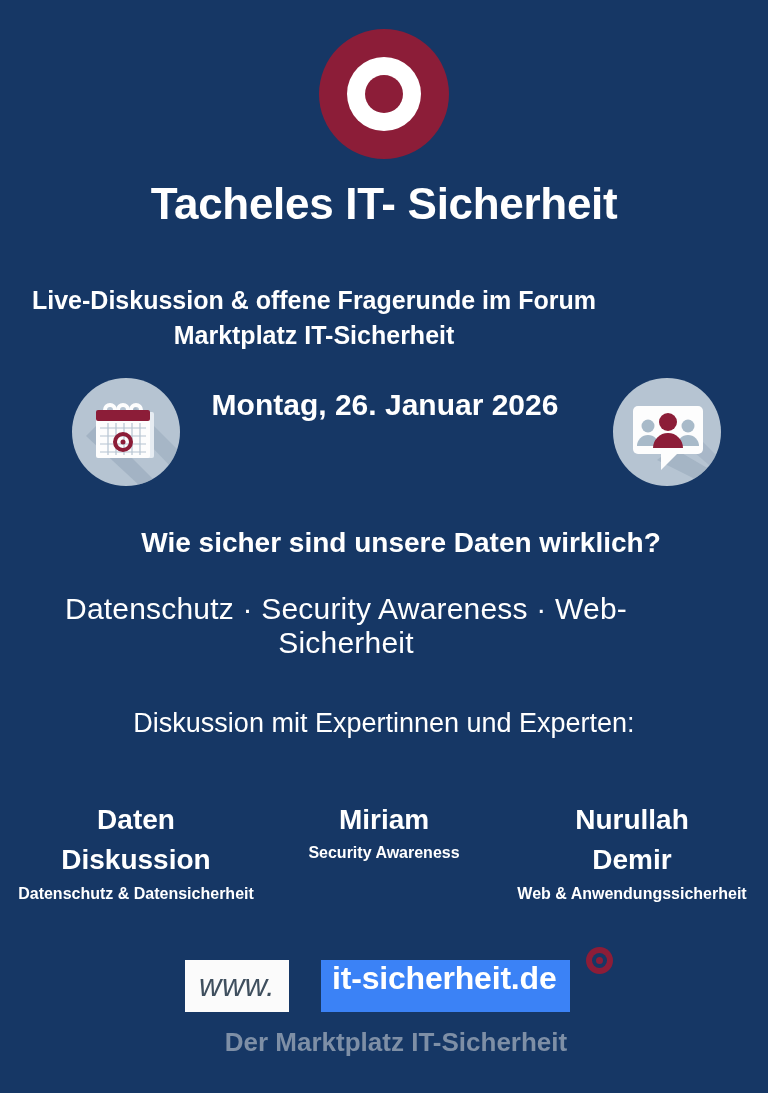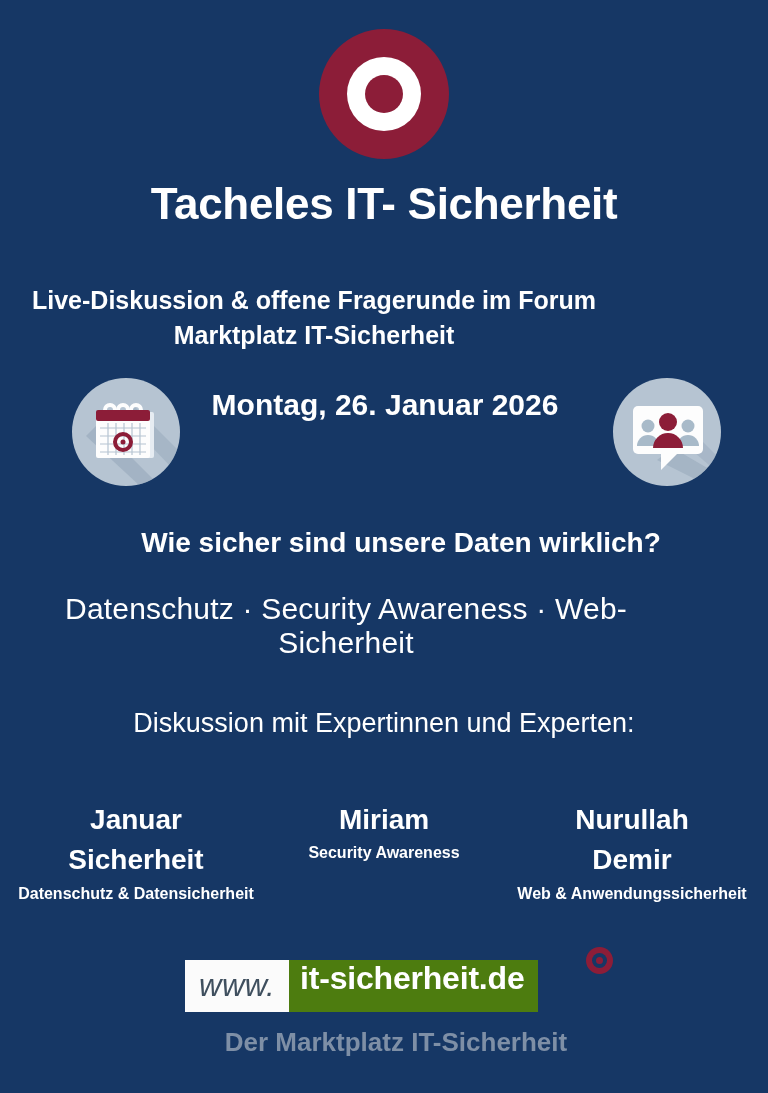--- a/index.html
+++ b/index.html
@@ -189,25 +189,26 @@
     padding: 0 14px;
   }
   .footer-logo .www-text {
     color: #3f4f5e;
     font-style: italic;
     font-size: 31px;
     font-weight: 400;
     letter-spacing: 0.5px;
   }
   .footer-logo .dom-box {
-    background: #4d7c0f;
+    background: #3b82f6;
     display: flex;
     align-items: center;
     justify-content: center;
     padding: 0 13px 16px 11px;
+    margin-left: 32px;
   }
   .footer-logo .dom-text {
     color: #ffffff;
     font-size: 32px;
     font-weight: 700;
     letter-spacing: -0.2px;
   }
   .footer-mark {
     position: absolute;
     top: 947px;
@@ -325,22 +326,22 @@
   </div>
 
   <div class="question">Wie sicher sind unsere Daten wirklich?</div>
 
   <div class="topics">Datenschutz · Security Awareness · Web-Sicherheit</div>
 
   <div class="experts-intro">Diskussion mit Expertinnen und Experten:</div>
 
   <div class="experts-row">
     <div class="expert">
-      <span class="first">Januar</span>
-      <span class="last">Sicherheit</span>
+      <span class="first">Daten</span>
+      <span class="last">Diskussion</span>
       <span class="role">Datenschutz &amp; Datensicherheit</span>
     </div>
     <div class="expert">
       <span class="first">Miriam</span>
       <span class="role">Security Awareness</span>
     </div>
     <div class="expert">
       <span class="first">Nurullah</span>
       <span class="last">Demir</span>
       <span class="role">Web &amp; Anwendungssicherheit</span>

